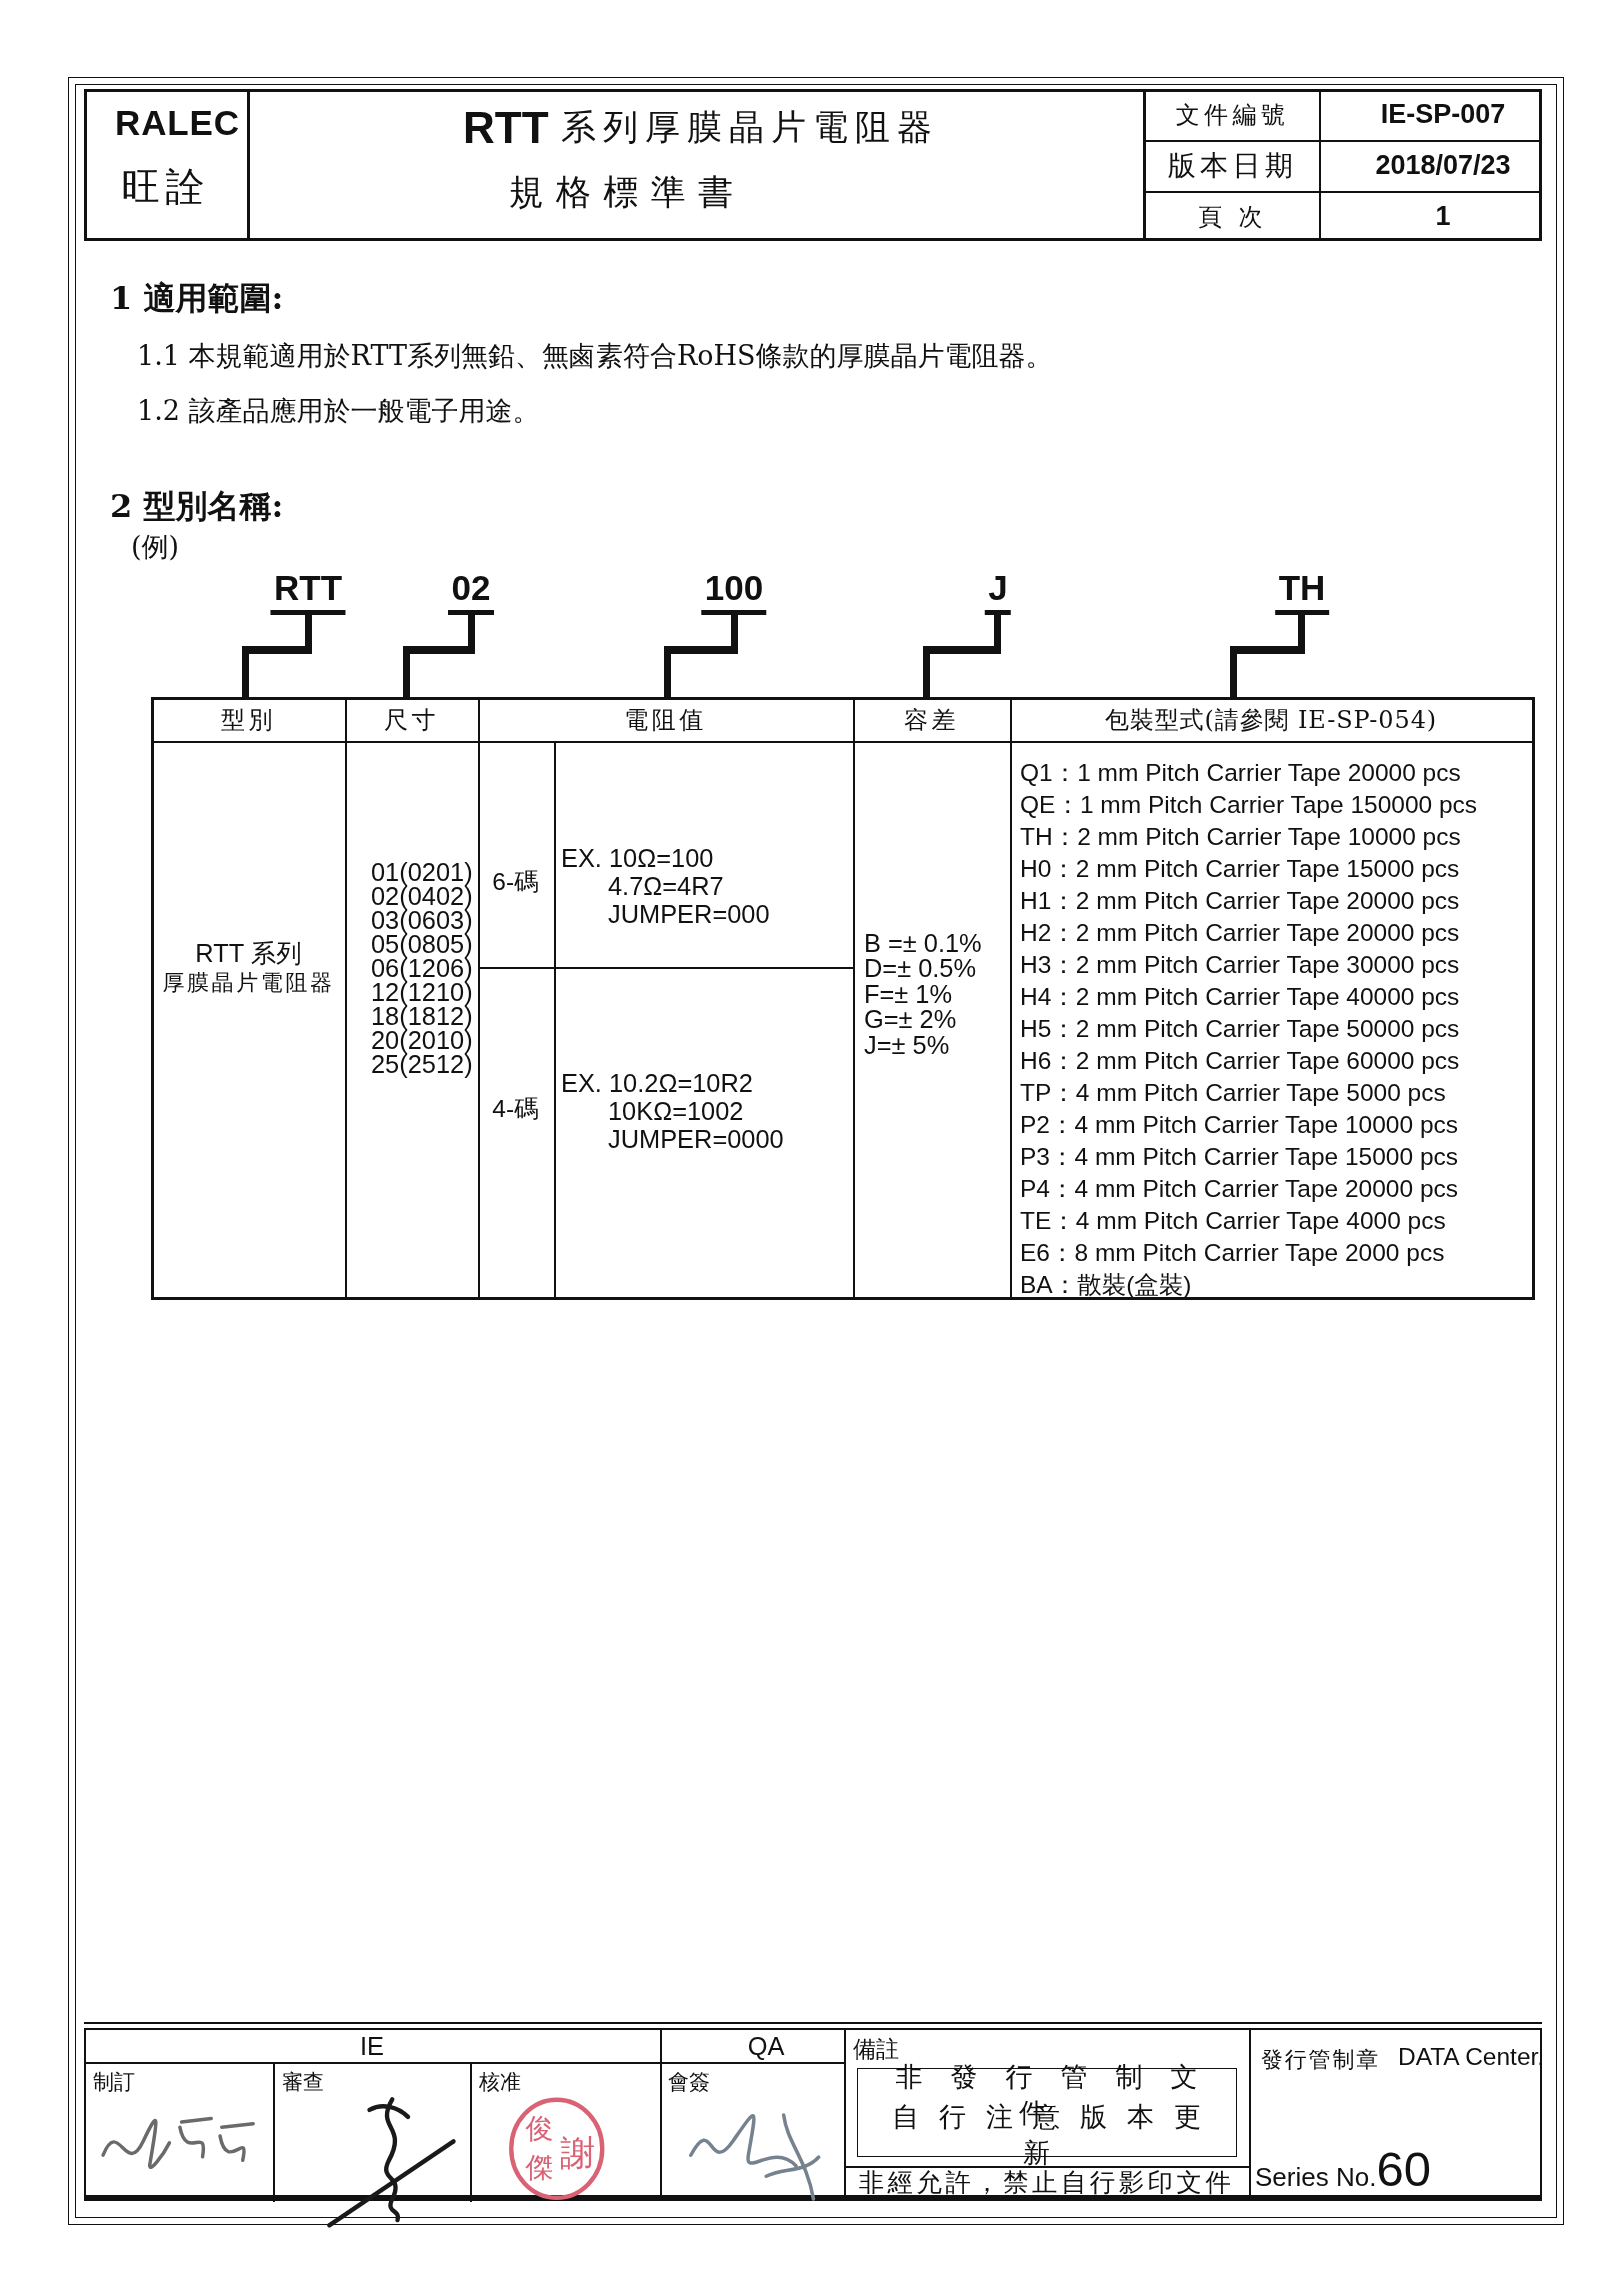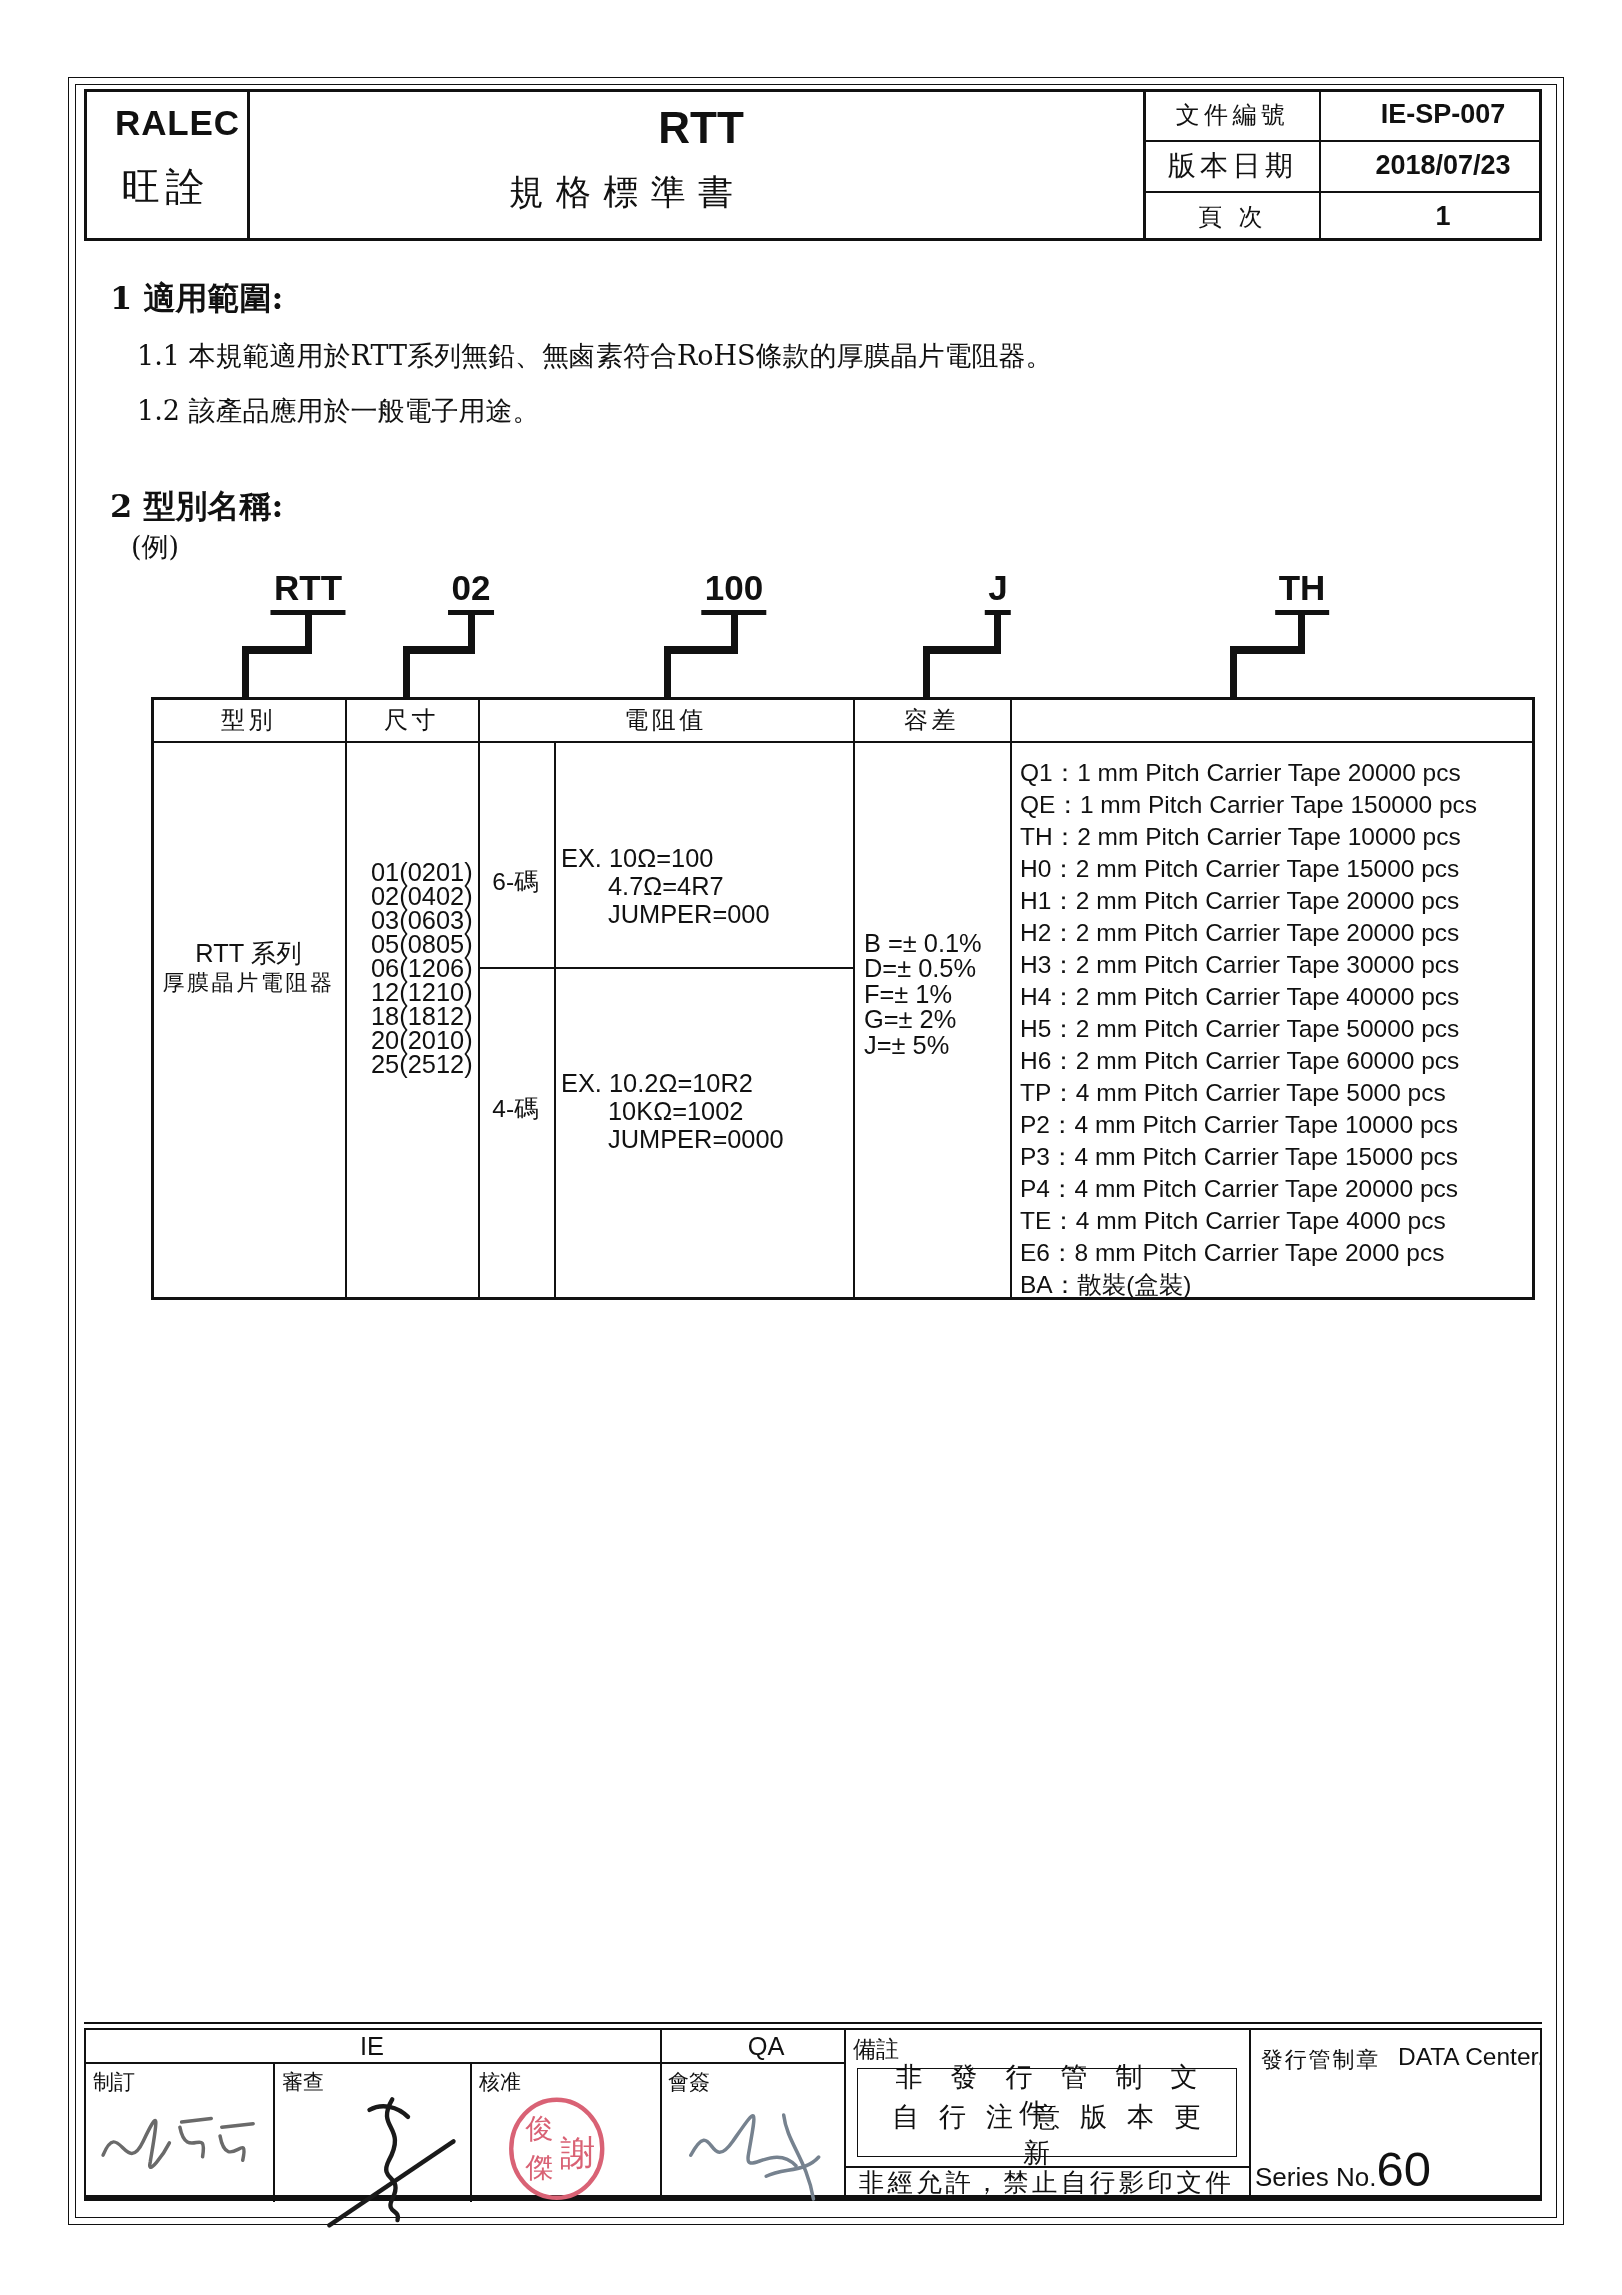--- a/index.html
+++ b/index.html
@@ -32,20 +32,21 @@
   <div class="line" style="left:1143px;top:89px;width:2.6px;height:152px;"></div>
   <div class="line" style="left:1319px;top:89px;width:1.8px;height:152px;"></div>
   <div class="line" style="left:1143px;top:140px;width:399px;height:1.8px;"></div>
   <div class="line" style="left:1143px;top:191px;width:399px;height:1.8px;"></div>
 
   <div class="abs ctr bold sans" style="left:84px;top:98px;width:163px;height:49px;font-size:35px;letter-spacing:0.9px;">RALEC</div>
   <div class="abs ctr hw" style="left:84px;top:158px;width:163px;height:58px;font-size:39px;letter-spacing:5.3px;">旺詮</div>
 
   <div class="abs ctr" style="left:247px;top:95px;width:896px;height:65px;">
     <span class="bold sans" style="font-size:44px;">RTT</span>
+    <span class="hw" style="font-size:35px;letter-spacing:7px;margin-left:12.3px;">系列厚膜晶片電阻器</span>
   </div>
   <div class="abs ctr hw" style="left:247px;top:161px;width:760px;height:63px;font-size:35px;letter-spacing:12.3px;">規格標準書</div>
 
   <div class="abs ctr hw" style="left:1146px;top:89px;width:173px;height:51px;font-size:24px;letter-spacing:4.4px;">文件編號</div>
   <div class="abs ctr bold sans" style="left:1320px;top:89px;width:222px;height:51px;font-size:27px;">IE-SP-007</div>
   <div class="abs ctr hw" style="left:1146px;top:140px;width:173px;height:51px;font-size:28px;letter-spacing:4.4px;border-radius:17px;">版本日期</div>
   <div class="abs ctr bold sans" style="left:1320px;top:140px;width:222px;height:51px;font-size:27px;">2018/07/23</div>
   <div class="abs ctr hw" style="left:1146px;top:191px;width:173px;height:51px;font-size:24px;letter-spacing:4.4px;">頁  次</div>
   <div class="abs ctr bold sans" style="left:1320px;top:191px;width:222px;height:51px;font-size:27px;">1</div>
 
@@ -91,20 +92,21 @@
   <div class="line" style="left:478px;top:697px;width:1.8px;height:603px;"></div>
   <div class="line" style="left:554px;top:741px;width:1.8px;height:558px;"></div>
   <div class="line" style="left:853px;top:697px;width:1.8px;height:603px;"></div>
   <div class="line" style="left:1010px;top:697px;width:1.8px;height:603px;"></div>
   <div class="line" style="left:1532px;top:697px;width:2.6px;height:603px;"></div>
 
   <div class="abs ctr hw" style="left:151px;top:699px;width:195px;height:42px;font-size:24px;letter-spacing:3.5px;">型別</div>
   <div class="abs ctr hw" style="left:345px;top:699px;width:133px;height:42px;font-size:24px;letter-spacing:3.5px;">尺寸</div>
   <div class="abs ctr hw" style="left:478px;top:699px;width:375px;height:42px;font-size:24px;letter-spacing:3.5px;">電阻值</div>
   <div class="abs ctr hw" style="left:853px;top:699px;width:157px;height:42px;font-size:24px;letter-spacing:3.5px;">容差</div>
+  <div class="abs ctr hw" style="left:1010px;top:699px;width:522px;height:42px;font-size:24px;letter-spacing:0.9px;">包裝型式(請參閱 IE-SP-054)</div>
 
   <div class="abs ctr" style="left:151px;top:939px;width:195px;height:30px;font-size:25.4px;">RTT 系列</div>
   <div class="abs ctr hw" style="left:151px;top:969px;width:195px;height:28px;font-size:22px;letter-spacing:2.6px;">厚膜晶片電阻器</div>
 
   <div class="abs sans lh27" style="left:371px;top:860px;font-size:25.4px;">
     <div>01(0201)</div>
     <div>02(0402)</div>
     <div>03(0603)</div>
     <div>05(0805)</div>
     <div>06(1206)</div>

